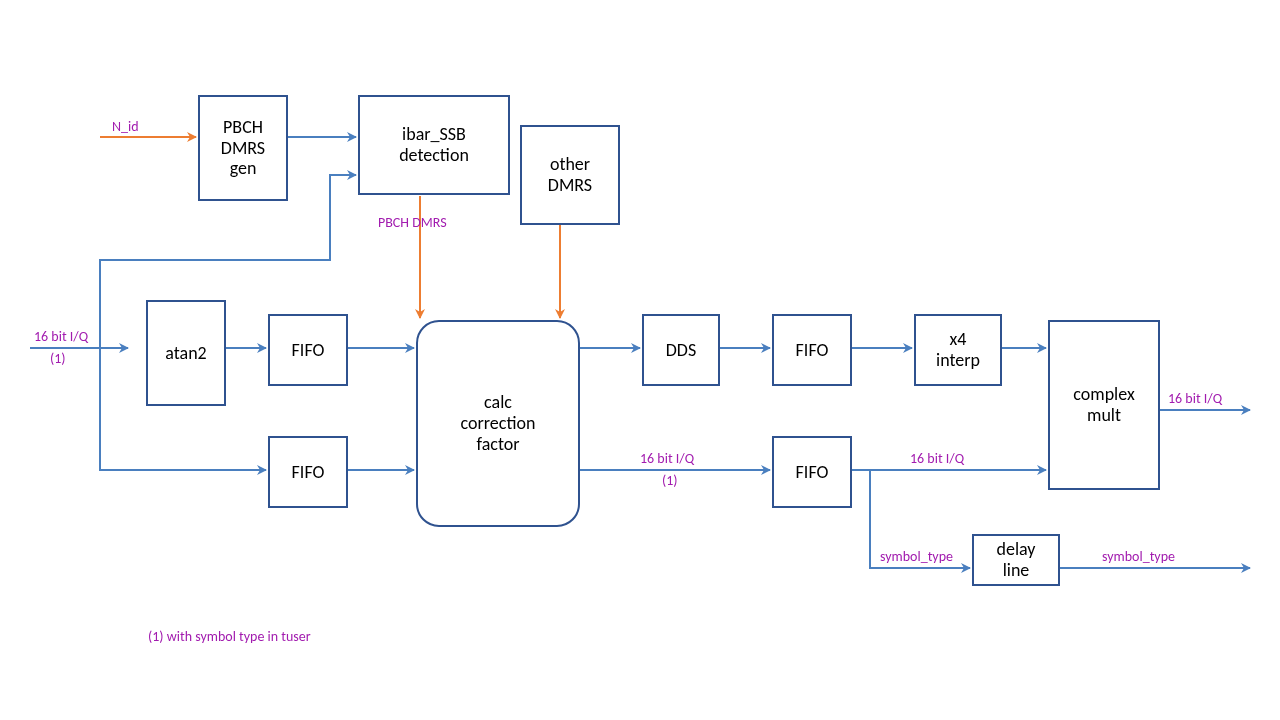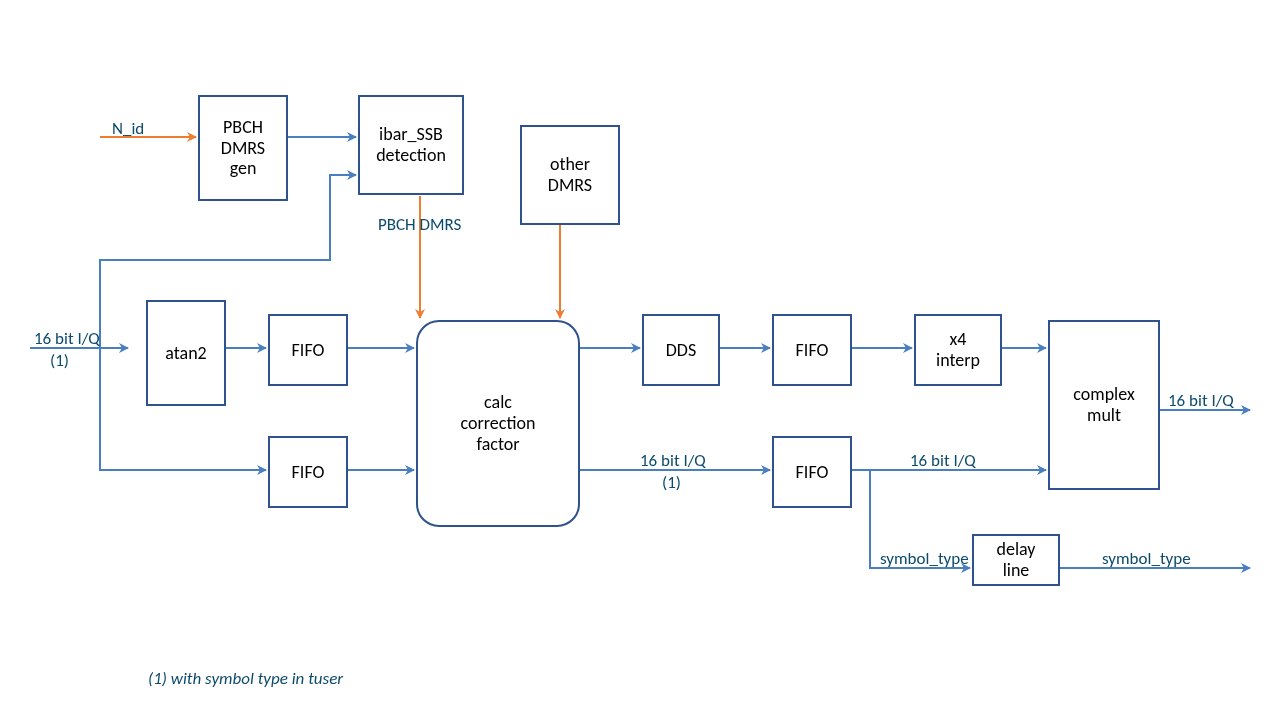--- a/index.html
+++ b/index.html
@@ -31,22 +31,22 @@
     display: flex;
     align-items: center;
     justify-content: center;
     text-align: center;
     line-height: 1.15;
     padding: 4px;
     box-sizing: border-box;
   }
   .label {
     position: absolute;
-    font-size: 17px;
-    color: #0c4a6e;
+    font-size: 14px;
+    color: #a21caf;
     white-space: nowrap;
   }
 </style>
 </head>
 <body>
 
 <div class="stage">
 
 <svg class="wires" viewBox="0 0 1280 720">
   <defs>
@@ -96,21 +96,21 @@
 
   <line x1="1060" y1="568" x2="1250" y2="568" stroke="#4a7fbf" stroke-width="2" marker-end="url(#ah-blue)"></line>
 </svg>
 
 <div class="box" style="left:198px; top:95px; width:90px; height:106px;">
   <span style="white-space:pre-line;">PBCH
 DMRS
 gen</span>
 </div>
 
-<div class="box" style="left:358px; top:95px; width:106px; height:100px;">
+<div class="box" style="left:358px; top:95px; width:152px; height:100px;">
   <span style="white-space:pre-line;">ibar_SSB
 detection</span>
 </div>
 
 <div class="box" style="left:520px; top:95px; width:100px; height:100px;margin-top:30px;">
   <span style="white-space:pre-line;">other
 DMRS</span>
 </div>
 
 <div class="box" style="left:146px; top:300px; width:80px; height:106px;">
@@ -168,15 +168,15 @@
 <div class="label" style="left:640px; top:450px;">16 bit I/Q</div>
 <div class="label" style="left:662px; top:472px;">(1)</div>
 
 <div class="label" style="left:910px; top:450px;">16 bit I/Q</div>
 
 <div class="label" style="left:1168px; top:390px;">16 bit I/Q</div>
 
 <div class="label" style="left:880px; top:548px;">symbol_type</div>
 <div class="label" style="left:1102px; top:548px;">symbol_type</div>
 
-<div class="label" style="left:148px; top:668px;font-style:italic;">(1) with symbol type in tuser</div>
+<div class="label" style="left:148px; top:628px;">(1) with symbol type in tuser</div>
 
 </div>
 
 </body></html>

